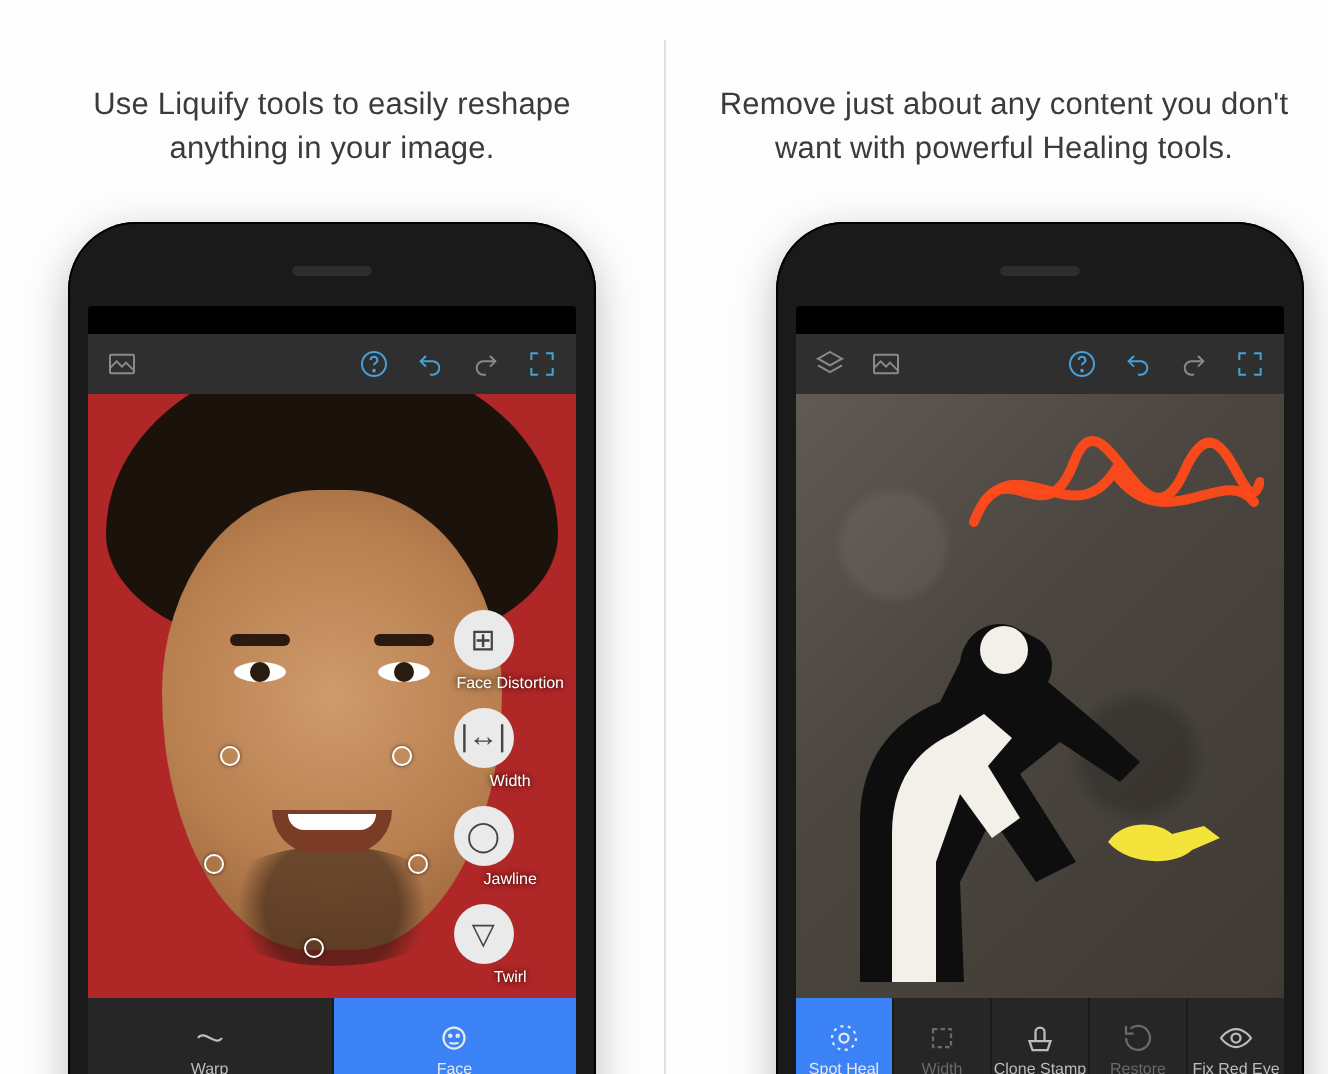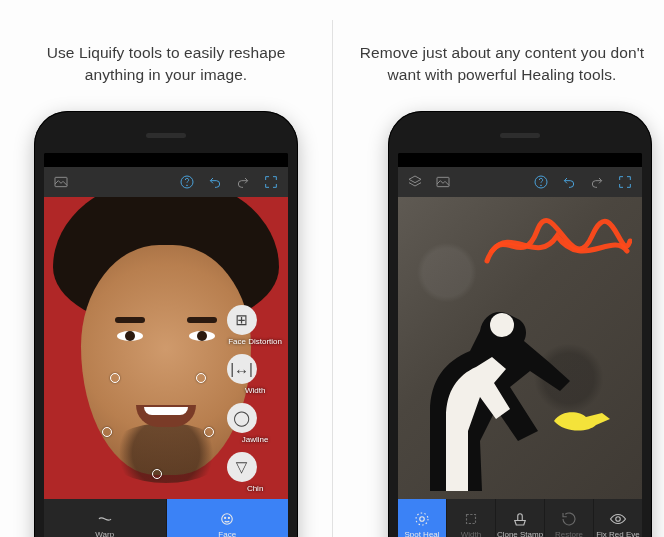--- a/index.html
+++ b/index.html
@@ -223,21 +223,21 @@
           <div class="chip">
             <div class="bub">|↔|</div>
             <div class="lbl">Width</div>
           </div>
           <div class="chip">
             <div class="bub">◯</div>
             <div class="lbl">Jawline</div>
           </div>
           <div class="chip">
             <div class="bub">▽</div>
-            <div class="lbl">Chin</div>
+            <div class="lbl">Twirl</div>
           </div>
         </div>
       </div>
 
       <div class="tools">
         <div class="tool">
           <svg viewBox="0 0 24 24">
               <path d="M4 12c4-6 12 6 16 0"></path>
             </svg>
           <span>Warp</span>

